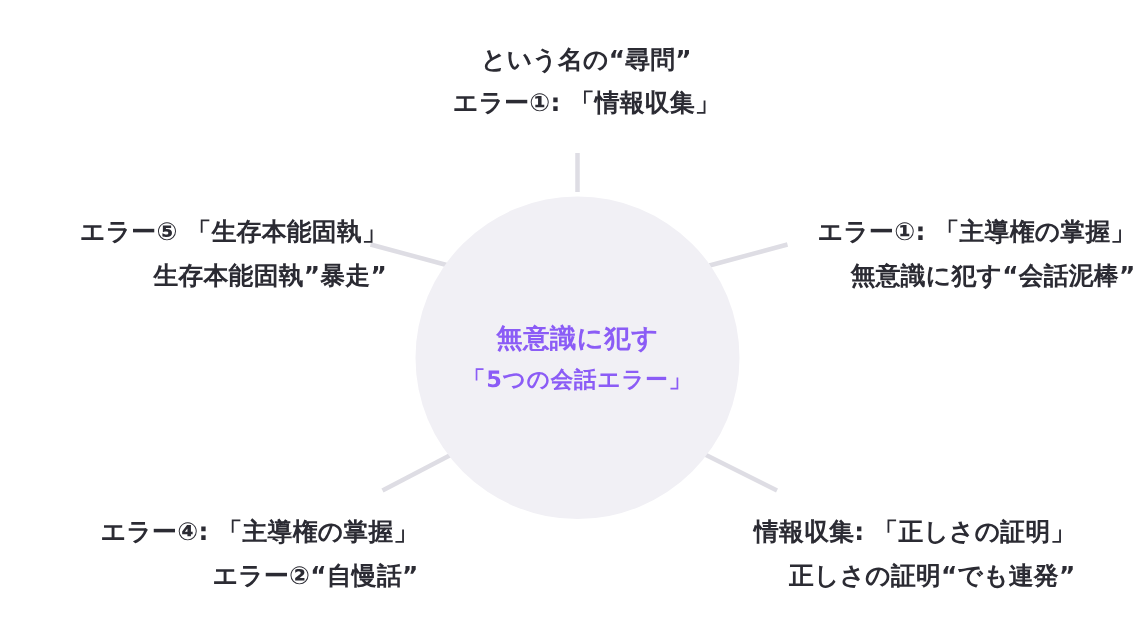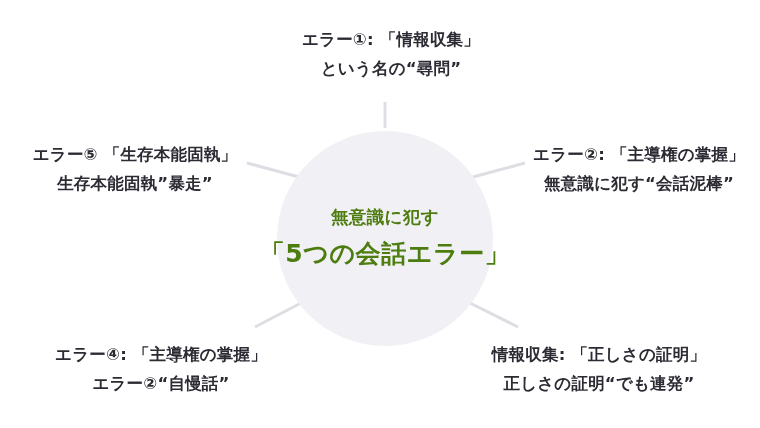--- a/index.html
+++ b/index.html
@@ -33,47 +33,47 @@
     height: 215px;
     border-radius: 50%;
     background: #f1f0f5;
     display: flex;
     flex-direction: column;
     align-items: center;
     justify-content: center;
     z-index: 2;
   }
   .hub-line {
-    color: #4d7c0f;
+    color: #8b5cf6;
     font-weight: bold;
     font-size: 17.5px;
     line-height: 1.72;
     letter-spacing: 0.4px;
     white-space: nowrap;
     text-align: center;
   }
   .hub-line.primary {
-    font-size: 25px;
+    font-size: 15px;
     letter-spacing: 0.6px;
   }
   .label {
     position: absolute;
     z-index: 3;
     color: #2b2b33;
     font-weight: bold;
     font-size: 16.5px;
     line-height: 1.75;
     letter-spacing: 0.2px;
     white-space: nowrap;
   }
   .label .row {
     display: block;
   }
   .label.center-align { text-align: center; }
-  .label.left-align   { text-align: center; }
+  .label.left-align   { text-align: right; }
 
   
   #label-1 { left: 281px; top: 26px;  width: 220px; }
   #label-2 { left: 521px; top: 141px; width: 236px; }
   #label-3 { left: 481px; top: 341px; width: 236px; }
   #label-4 { left: 43px;  top: 341px; width: 236px; }
   #label-5 { left: 12px;  top: 141px; width: 246px; }
 </style>
 </head>
 <body>
@@ -87,26 +87,26 @@
     <line x1="301" y1="303" x2="255" y2="327" stroke="#dedde4" stroke-width="3" stroke-linecap="butt"></line>
     <line x1="299" y1="177" x2="247" y2="163" stroke="#dedde4" stroke-width="3" stroke-linecap="butt"></line>
   </svg>
 
   <div class="hub">
     <span class="hub-line">無意識に犯す</span>
     <span class="hub-line primary">「5つの会話エラー」</span>
   </div>
 
   <div class="label center-align" id="label-1">
+    <span class="row">という名の“尋問”</span>
     <span class="row">エラー①: 「情報収集」</span>
-    <span class="row">という名の“尋問”</span>
   </div>
 
   <div class="label left-align" id="label-2">
-    <span class="row">エラー②: 「主導権の掌握」</span>
+    <span class="row">エラー①: 「主導権の掌握」</span>
     <span class="row">無意識に犯す“会話泥棒”</span>
   </div>
 
   <div class="label left-align" id="label-3">
     <span class="row">情報収集: 「正しさの証明」</span>
     <span class="row">正しさの証明“でも連発”</span>
   </div>
 
   <div class="label left-align" id="label-4">
     <span class="row">エラー④: 「主導権の掌握」</span>

